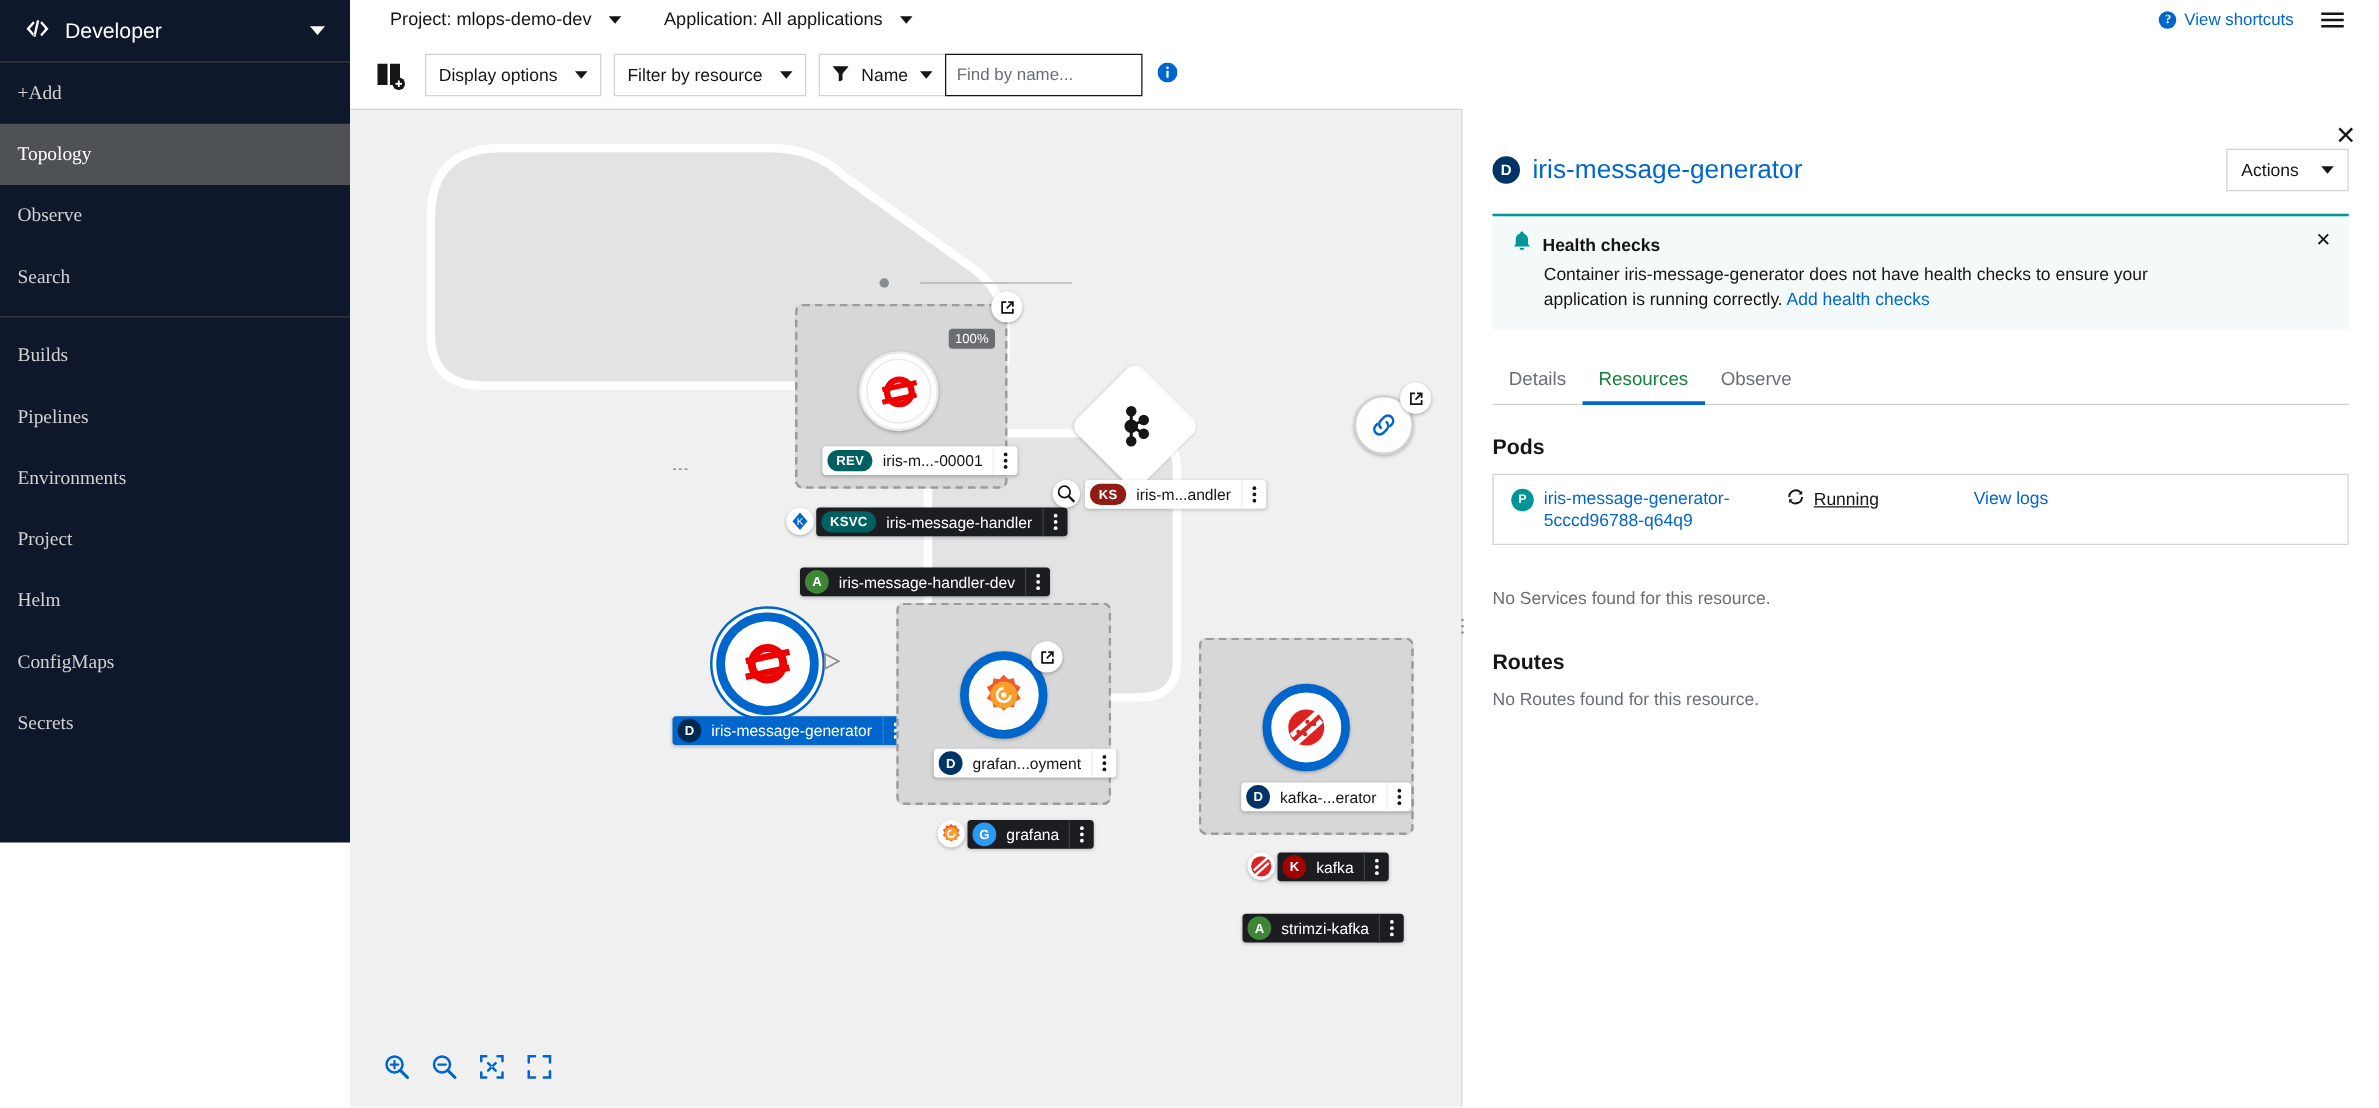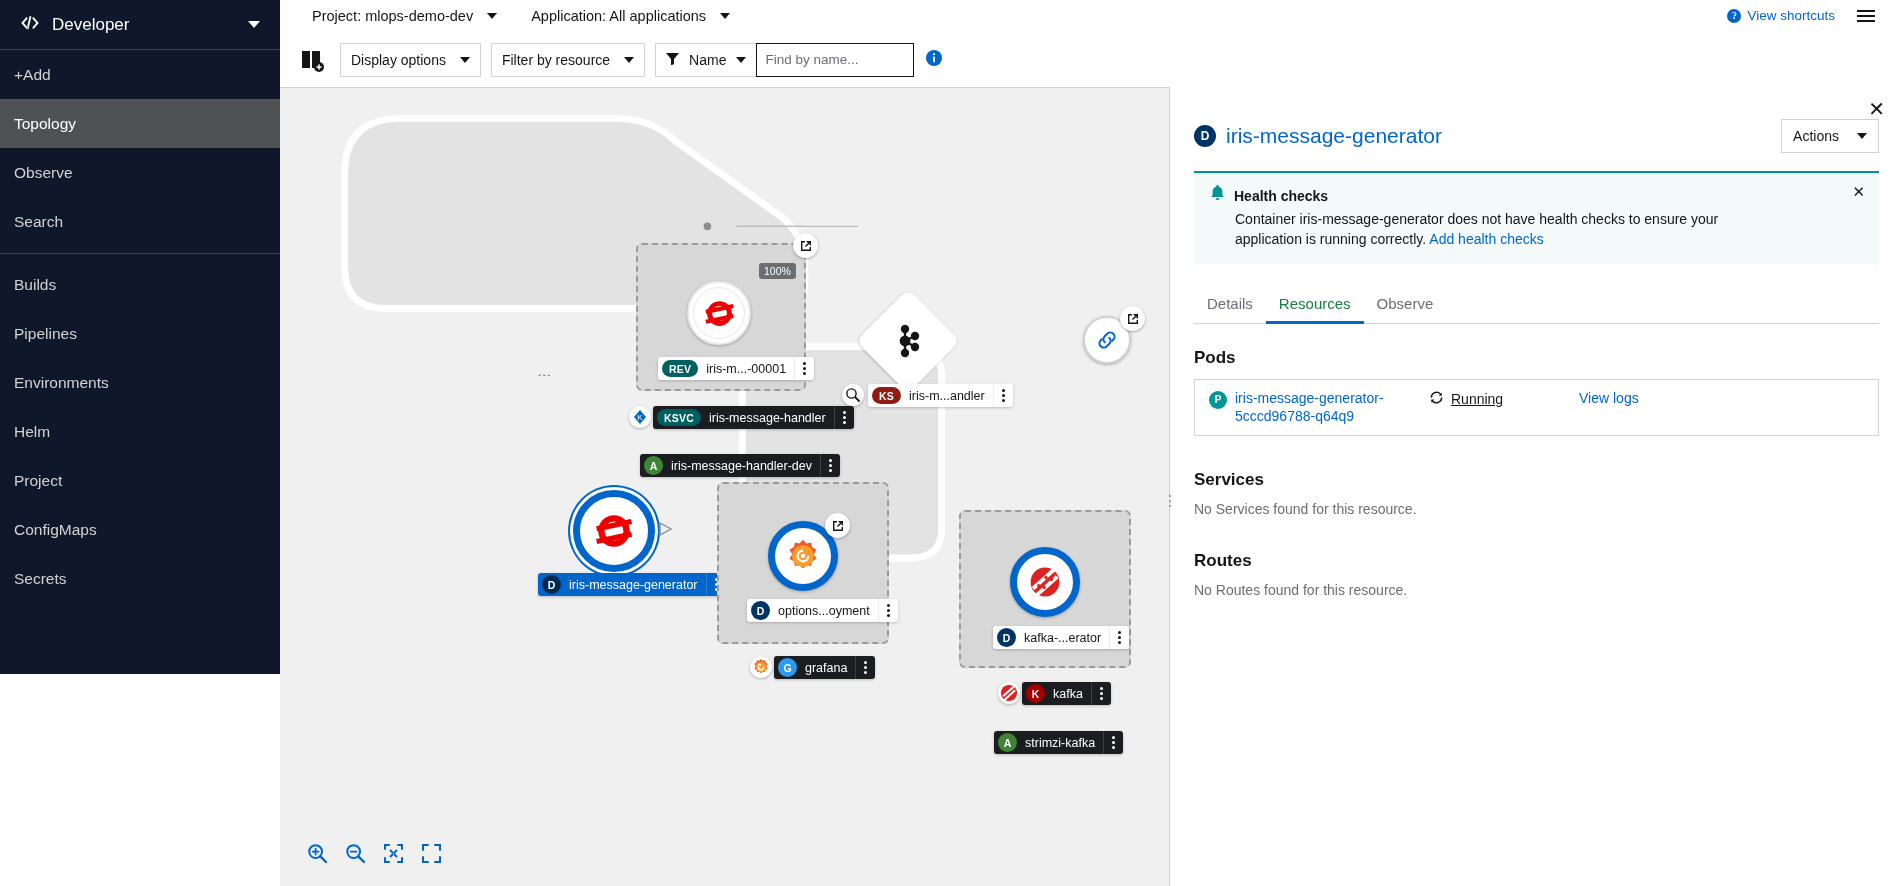--- a/index.html
+++ b/index.html
@@ -19,21 +19,21 @@
     color: #fff; position: relative;
   }
   .perspective-switcher {
     height: 50px; display: flex; align-items: center; padding: 0 20px;
     border-bottom: 1px solid #3c3f42; cursor: pointer;
   }
   .persp-icon { width: 22px; font-size: 15px; color: #fff; font-weight: bold; letter-spacing: -1px;}
   .persp-label { flex: 1; font-size: 17px; padding-left: 10px; color: #fff; }
   .persp-caret { width: 0; height: 0; border-left: 6px solid transparent;
     border-right: 6px solid transparent; border-top: 7px solid #fff; }
-  .nav-group { padding: 0; }
+  .nav-group { padding: 0; font-family: Liberation Serif, serif; }
   .nav-item {
     height: 49px; display: flex; align-items: center; padding: 0 14px;
     font-size: 15.5px; color: #d2d2d2; cursor: pointer;
   }
   .nav-item.active { background: #4f5255; color: #fff; }
   .nav-sep { height: 1px; background: #3c3f42; margin: 7px 0 6px 0; }
 
   
   .main { flex: 1; display: flex; flex-direction: column; min-width: 0; }
 
@@ -249,24 +249,24 @@
       <div class="nav-item">
           <span>Builds</span>
         </div>
       <div class="nav-item">
           <span>Pipelines</span>
         </div>
       <div class="nav-item">
           <span>Environments</span>
         </div>
       <div class="nav-item">
+          <span>Project</span>
+        </div>
+      <div class="nav-item">
           <span>Helm</span>
-        </div>
-      <div class="nav-item">
-          <span>Project</span>
         </div>
       <div class="nav-item">
           <span>ConfigMaps</span>
         </div>
       <div class="nav-item">
           <span>Secrets</span>
         </div>
     </div>
   </nav>
 
@@ -498,21 +498,21 @@
           </div>
         </div>
         <div class="ext-link" style="left:545px;top:425px;">
           <svg width="12" height="12" viewBox="0 0 12 12">
               <path d="M1 1h4v1.4H2.4v7.2h7.2V7H11v4H1z" fill="#151515"></path>
               <path d="M6.6 1H11v4.4h-1.4V3.4L5.9 7.1 4.9 6.1l3.7-3.7H6.6z" fill="#151515"></path>
             </svg>
         </div>
         <div class="label-pill" style="left:467px;top:511px;">
           <span class="circ-badge d">D</span>
-          <span class="pill-txt">options...oyment</span>
+          <span class="pill-txt">grafan...oyment</span>
           <span class="kebab">
               <span class="kdots">
                 <i></i>
                 <i></i>
                 <i></i>
               </span>
             </span>
         </div>
         <div class="icon-chip" style="left:470px;top:568px;">
           <svg width="18" height="18" viewBox="0 0 40 40">
@@ -695,21 +695,20 @@
                 <svg width="15" height="15" viewBox="0 0 16 16">
                     <path d="M13.6 2.8V6H10.4l1.3-1.3A4.8 4.8 0 0 0 3.4 8H1.7a6.4 6.4 0 0 1 11-4.4zM2.4 13.2V10h3.2L4.3 11.3A4.8 4.8 0 0 0 12.6 8h1.7a6.4 6.4 0 0 1-11 4.4z" fill="#151515"></path>
                   </svg>
               </span>
               <span>Running</span>
             </div>
             <div class="pod-logs">View logs</div>
           </div>
 
           <div class="sec-gap"></div>
-          <div class="sec-h">Services</div>
           <div class="empty-txt">No Services found for this resource.</div>
 
           <div class="sec-gap"></div>
           <div class="sec-h">Routes</div>
           <div class="empty-txt">No Routes found for this resource.</div>
         </div>
       </aside>
 
     </div>
   </div>

